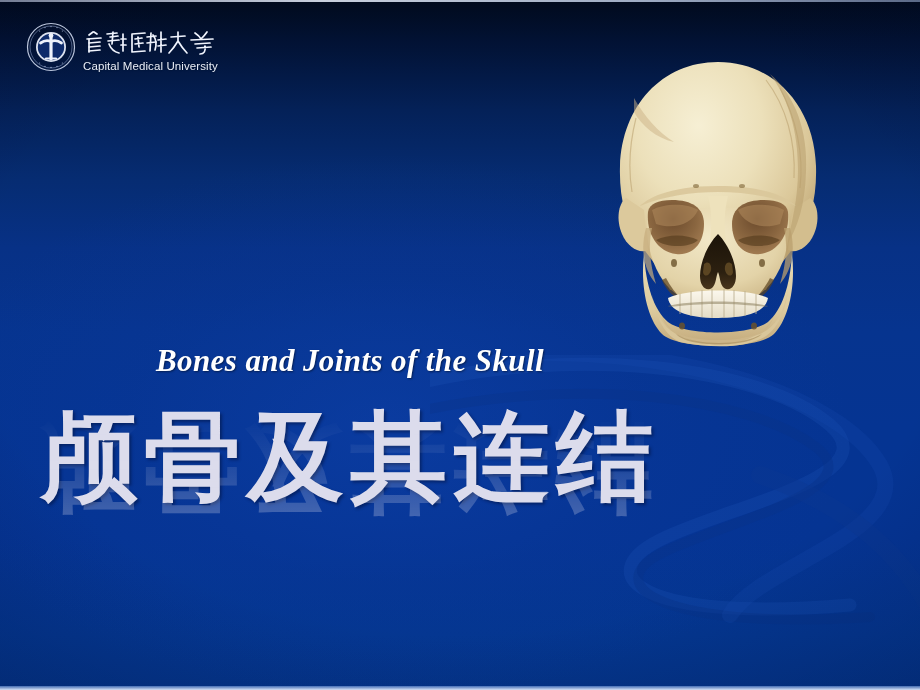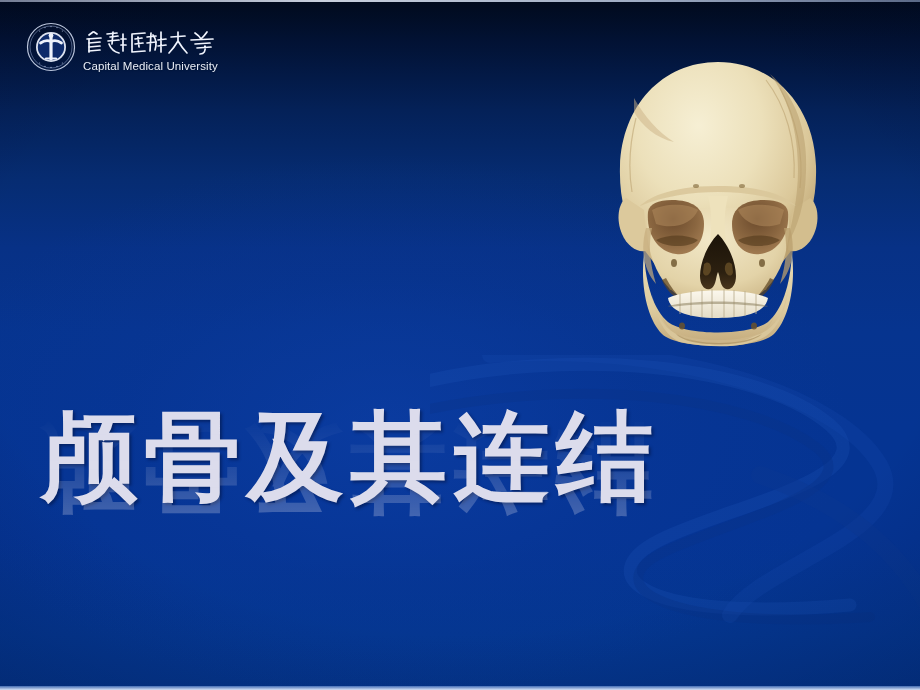--- a/index.html
+++ b/index.html
@@ -366,18 +366,19 @@
             <path d="M112,3 C115,5 117,7 118,9 M124,2 C122,5 120,7 118,9"></path>
             <path d="M108,10 L130,9 M112,14 L127,13"></path>
             <path d="M114,18 L128,17 M122,16 C123,21 121,24 117,24"></path>
           </g>
         </svg>
       </div>
       <div class="logo-en">Capital Medical University</div>
     </div>
   </div>
 
+  <div class="title-en">Bones and Joints of the Skull</div>
   <div class="title-cn">颅骨及其连结</div>
   <div class="title-cn-reflect" aria-hidden="true">颅骨及其连结</div>
 
   <div class="edge-line-top"></div>
   <div class="edge-line-bottom"></div>
 </div>
 
 </body></html>

